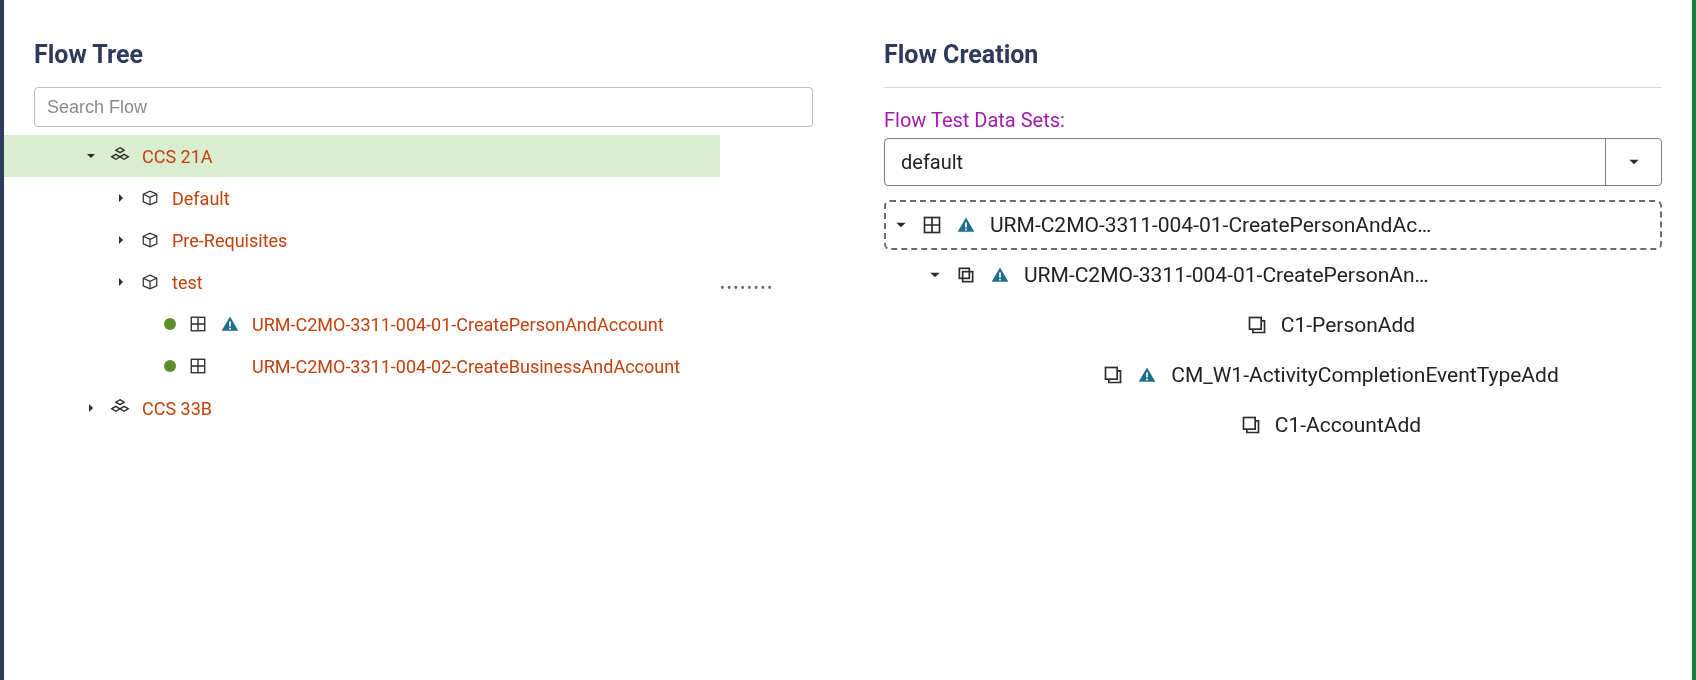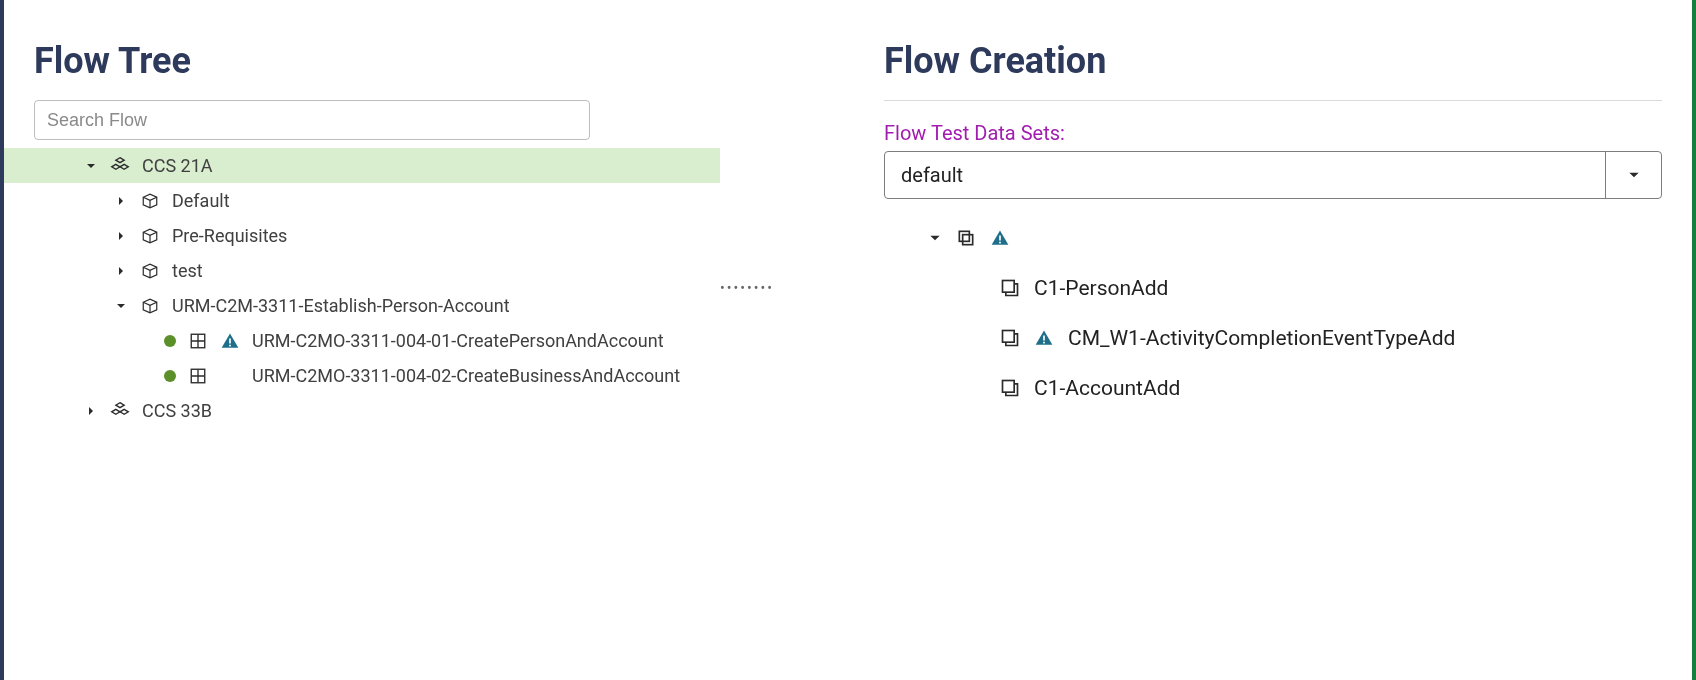--- a/index.html
+++ b/index.html
@@ -17,51 +17,51 @@
     height: 100%;
     position: relative;
   }
   .left-panel {
     width: 720px;
     border-left: 4px solid #2e3a5b;
     padding: 40px 0 0 0;
   }
   .left-panel .section-title,
   .right-panel .section-title {
-    font-size: 36px;
+    font-size: 25px;
     font-weight: 700;
     color: #2e3a5b;
     margin: 0 0 18px 30px;
   }
   .right-panel .section-title {
     margin-left: 0;
   }
   .search-wrap {
     margin: 0 0 8px 30px;
   }
   .search-input {
-    width: 556px;
+    width: 779px;
     height: 40px;
     font-size: 18px;
     padding: 6px 12px;
     border: 1px solid #bdbdbd;
     border-radius: 4px;
     background: #fff;
     color: #333;
   }
   .search-input::placeholder { color: #8a8a8a; }
   .tree {
     margin-top: 4px;
   }
   .tree-item {
     display: flex;
     align-items: center;
-    height: 35px;
+    height: 42px;
     font-size: 18px;
-    color: #404040;
+    color: #c2410c;
     gap: 12px;
     padding-right: 10px;
   }
   .tree-item.selected {
     background: #d9edcf;
   }
   .indent-1 { padding-left: 80px; }
   .indent-2 { padding-left: 110px; }
   .indent-3 { padding-left: 160px; }
   .arrow {
@@ -176,21 +176,21 @@
     overflow: hidden;
     text-overflow: ellipsis;
   }
   .fc-root {
     border: 2px dashed #6b6b6b;
     border-radius: 6px;
     padding: 0 12px;
   }
   .fc-indent-0 { padding-left: 8px; }
   .fc-indent-1 { padding-left: 44px; }
-  .fc-indent-2 { padding-left: 116px; }
+  .fc-indent-2 { padding-left: 116px; justify-content: center; }
   .warn { color: #1f6f8b; }
 </style>
 </head>
 <body>
 
 <div class="panel left-panel">
   <h1 class="section-title">Flow Tree</h1>
 
   <div class="search-wrap">
     <input class="search-input" type="text" placeholder="Search Flow" style="">
@@ -255,35 +255,20 @@
       <span class="ico">
         <svg width="18" height="18" viewBox="0 0 24 24" fill="none" stroke="#2b2b2b" stroke-width="1.6">
           <path d="M3 7 L12 3 L21 7 L21 17 L12 21 L3 17 Z"></path>
           <path d="M3 7 L12 11 L21 7"></path>
             <path d="M12 11 L12 21"></path>
         </svg>
       </span>
       <span class="label">test</span>
     </div>
 
-    <div class="tree-item indent-2">
-      <span class="arrow">
-        <svg width="12" height="12" viewBox="0 0 12 12">
-            <path d="M2 4 L6 8 L10 4 Z" fill="#2b2b2b"></path>
-          </svg>
-      </span>
-      <span class="ico">
-        <svg width="18" height="18" viewBox="0 0 24 24" fill="none" stroke="#2b2b2b" stroke-width="1.6">
-          <path d="M3 7 L12 3 L21 7 L21 17 L12 21 L3 17 Z"></path>
-          <path d="M3 7 L12 11 L21 7"></path>
-            <path d="M12 11 L12 21"></path>
-        </svg>
-      </span>
-      <span class="label">URM-C2M-3311-Establish-Person-Account</span>
-    </div>
 
     <div class="tree-item indent-3">
       <span class="dot"></span>
       <span class="ico">
         <svg width="18" height="18" viewBox="0 0 24 24" fill="none" stroke="#2b2b2b" stroke-width="1.8">
           <rect x="3" y="3" width="18" height="18"></rect>
             <path d="M12 3 V21 M3 12 H21"></path>
         </svg>
       </span>
       <span class="ico warn">
@@ -339,73 +324,95 @@
     <div class="select-val">default</div>
     <div class="select-btn">
       <svg width="14" height="14" viewBox="0 0 12 12">
           <path d="M2 4 L6 8 L10 4 Z" fill="#2b2b2b"></path>
         </svg>
     </div>
   </div>
 
   <div class="fc-tree">
 
-
-    <div class="fc-item fc-indent-1">
+    <div class="fc-item fc-root fc-indent-0">
       <span class="arrow">
         <svg width="14" height="14" viewBox="0 0 12 12">
             <path d="M2 4 L6 8 L10 4 Z" fill="#2b2b2b"></path>
           </svg>
       </span>
       <span class="ico">
         <svg width="20" height="20" viewBox="0 0 24 24" fill="none" stroke="#2b2b2b" stroke-width="2">
-          <rect x="4" y="4" width="12" height="12"></rect>
-            <rect x="8" y="8" width="12" height="12"></rect>
+          <rect x="3" y="3" width="18" height="18"></rect>
+            <path d="M12 3 V21 M3 12 H21"></path>
         </svg>
       </span>
       <span class="ico warn">
         <svg width="24" height="24" viewBox="0 0 24 24">
           <path d="M12 3 L22 20 L2 20 Z" fill="#1f6f8b"></path>
           <rect x="11" y="9" width="2" height="6" fill="#fff"></rect>
           <rect x="11" y="16.5" width="2" height="2" fill="#fff"></rect>
         </svg>
       </span>
-    </div>
-
-    <div class="fc-item fc-indent-2">
+      <span class="label">URM-C2MO-3311-004-01-CreatePersonAndAc…</span>
+    </div>
+
+    <div class="fc-item fc-indent-1">
+      <span class="arrow">
+        <svg width="14" height="14" viewBox="0 0 12 12">
+            <path d="M2 4 L6 8 L10 4 Z" fill="#2b2b2b"></path>
+          </svg>
+      </span>
       <span class="ico">
         <svg width="20" height="20" viewBox="0 0 24 24" fill="none" stroke="#2b2b2b" stroke-width="2">
-          <rect x="3" y="3" width="14" height="14"></rect>
-            <path d="M17 7 H21 V21 H7 V17"></path>
-        </svg>
-      </span>
-      <span class="label">C1-PersonAdd</span>
-    </div>
-
-    <div class="fc-item fc-indent-2">
-      <span class="ico">
-        <svg width="20" height="20" viewBox="0 0 24 24" fill="none" stroke="#2b2b2b" stroke-width="2">
-          <rect x="3" y="3" width="14" height="14"></rect>
-            <path d="M17 7 H21 V21 H7 V17"></path>
+          <rect x="4" y="4" width="12" height="12"></rect>
+            <rect x="8" y="8" width="12" height="12"></rect>
         </svg>
       </span>
       <span class="ico warn">
         <svg width="24" height="24" viewBox="0 0 24 24">
           <path d="M12 3 L22 20 L2 20 Z" fill="#1f6f8b"></path>
           <rect x="11" y="9" width="2" height="6" fill="#fff"></rect>
           <rect x="11" y="16.5" width="2" height="2" fill="#fff"></rect>
         </svg>
       </span>
-      <span class="label">CM_W1-ActivityCompletionEventTypeAdd</span>
+      <span class="label">URM-C2MO-3311-004-01-CreatePersonAn…</span>
     </div>
 
     <div class="fc-item fc-indent-2">
       <span class="ico">
         <svg width="20" height="20" viewBox="0 0 24 24" fill="none" stroke="#2b2b2b" stroke-width="2">
           <rect x="3" y="3" width="14" height="14"></rect>
             <path d="M17 7 H21 V21 H7 V17"></path>
         </svg>
       </span>
+      <span class="label">C1-PersonAdd</span>
+    </div>
+
+    <div class="fc-item fc-indent-2">
+      <span class="ico">
+        <svg width="20" height="20" viewBox="0 0 24 24" fill="none" stroke="#2b2b2b" stroke-width="2">
+          <rect x="3" y="3" width="14" height="14"></rect>
+            <path d="M17 7 H21 V21 H7 V17"></path>
+        </svg>
+      </span>
+      <span class="ico warn">
+        <svg width="24" height="24" viewBox="0 0 24 24">
+          <path d="M12 3 L22 20 L2 20 Z" fill="#1f6f8b"></path>
+          <rect x="11" y="9" width="2" height="6" fill="#fff"></rect>
+          <rect x="11" y="16.5" width="2" height="2" fill="#fff"></rect>
+        </svg>
+      </span>
+      <span class="label">CM_W1-ActivityCompletionEventTypeAdd</span>
+    </div>
+
+    <div class="fc-item fc-indent-2">
+      <span class="ico">
+        <svg width="20" height="20" viewBox="0 0 24 24" fill="none" stroke="#2b2b2b" stroke-width="2">
+          <rect x="3" y="3" width="14" height="14"></rect>
+            <path d="M17 7 H21 V21 H7 V17"></path>
+        </svg>
+      </span>
       <span class="label">C1-AccountAdd</span>
     </div>
 
   </div>
 </div>
 
 </body></html>

